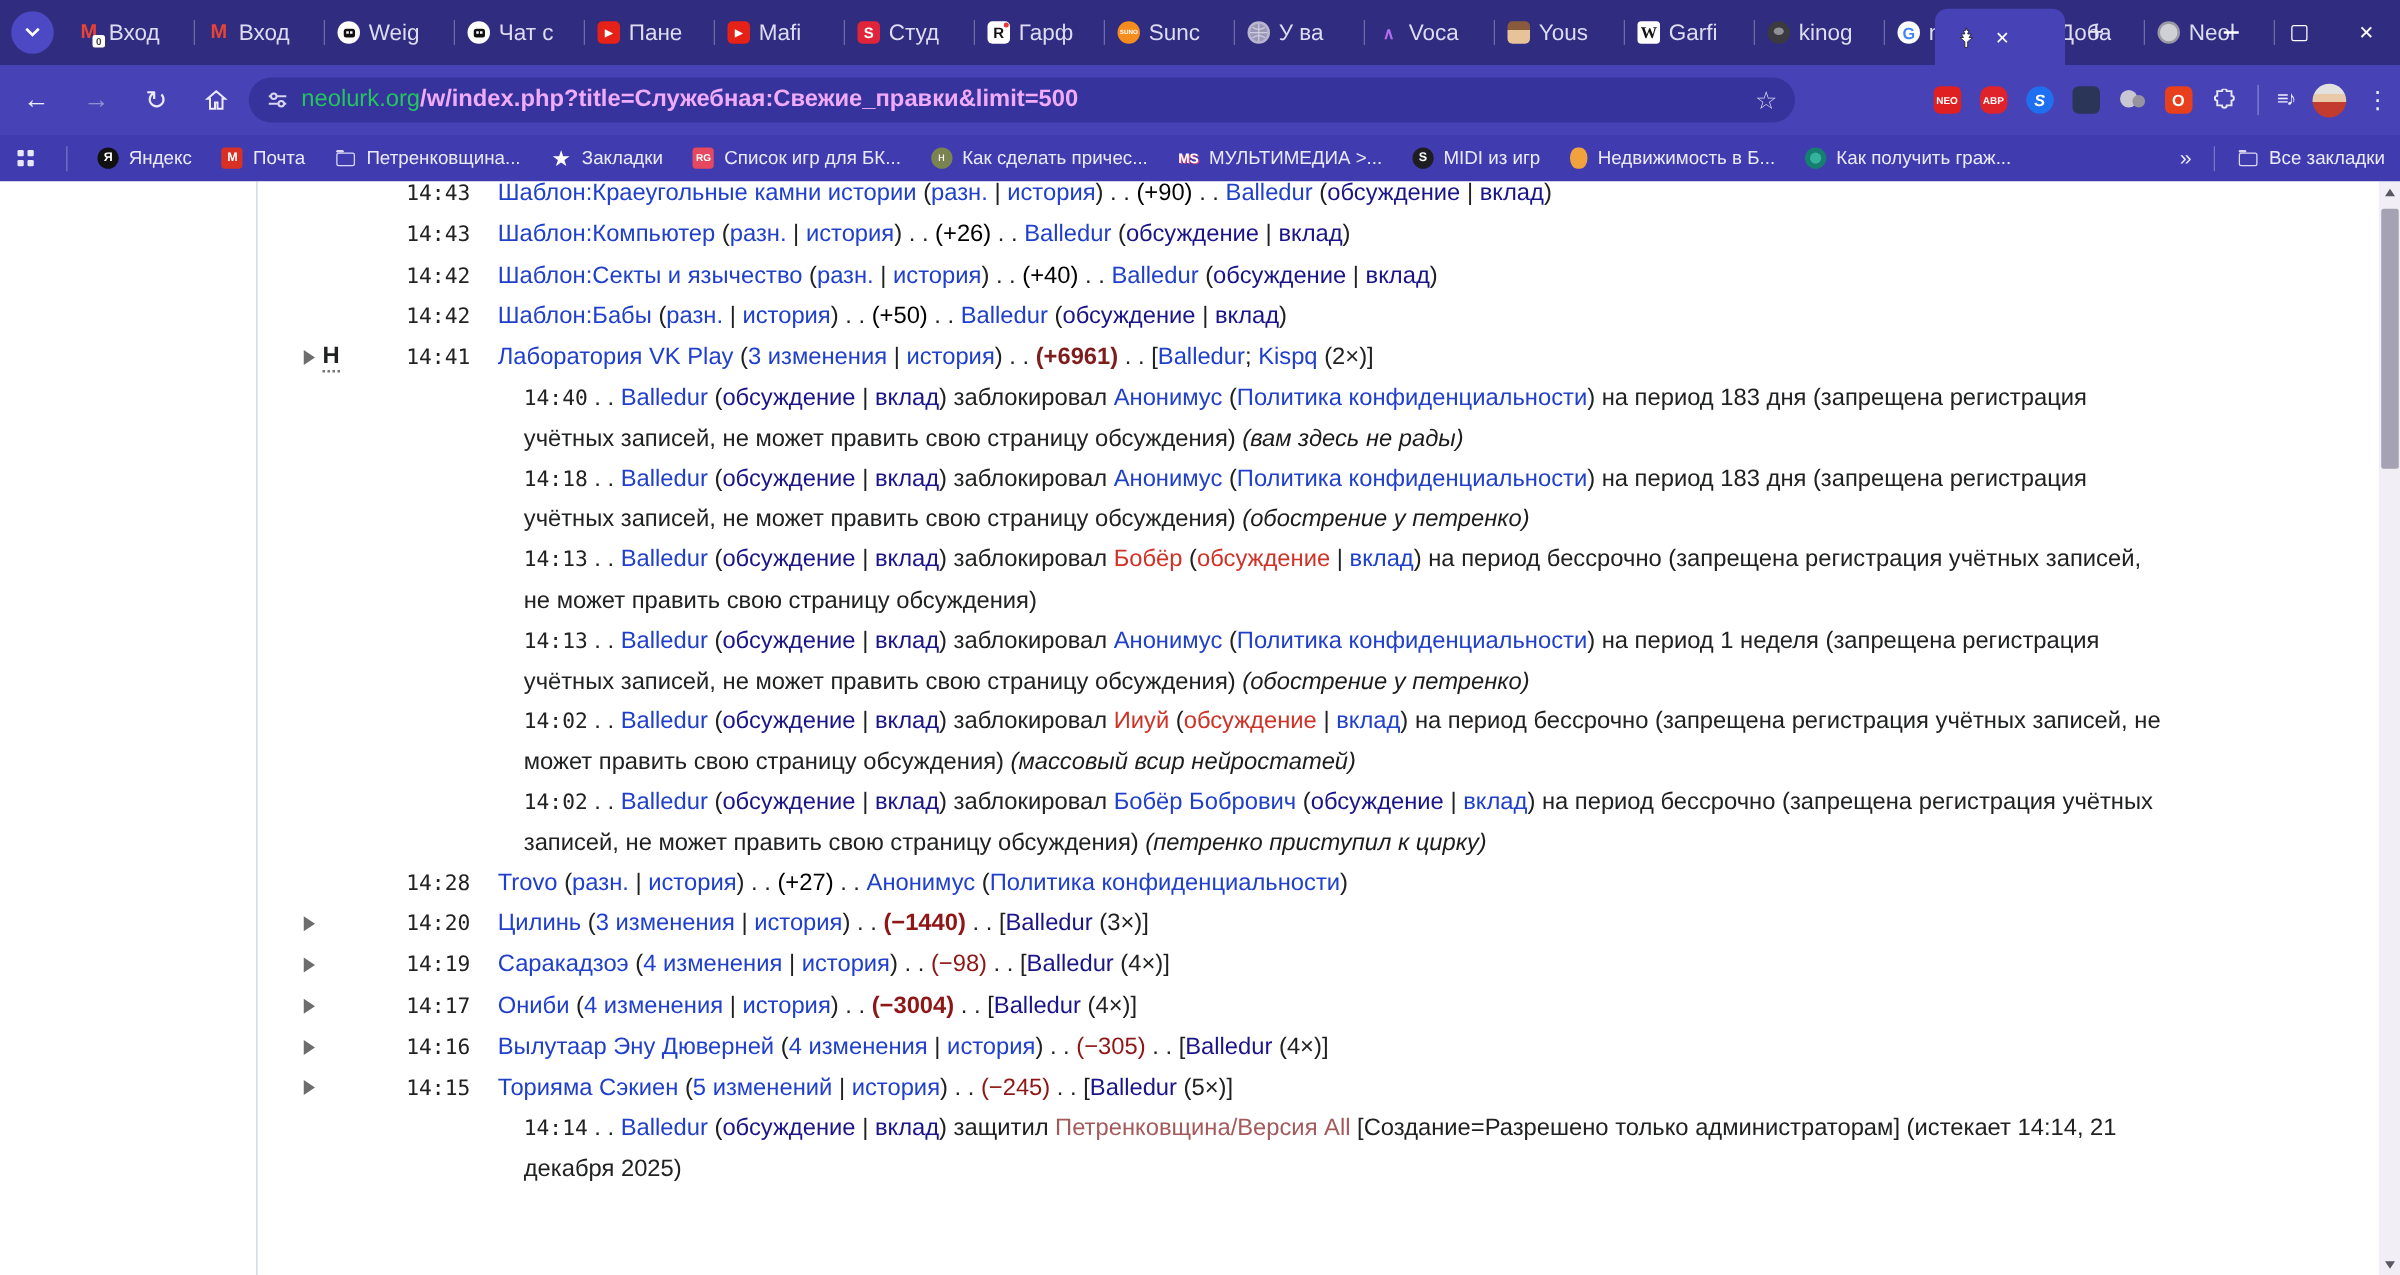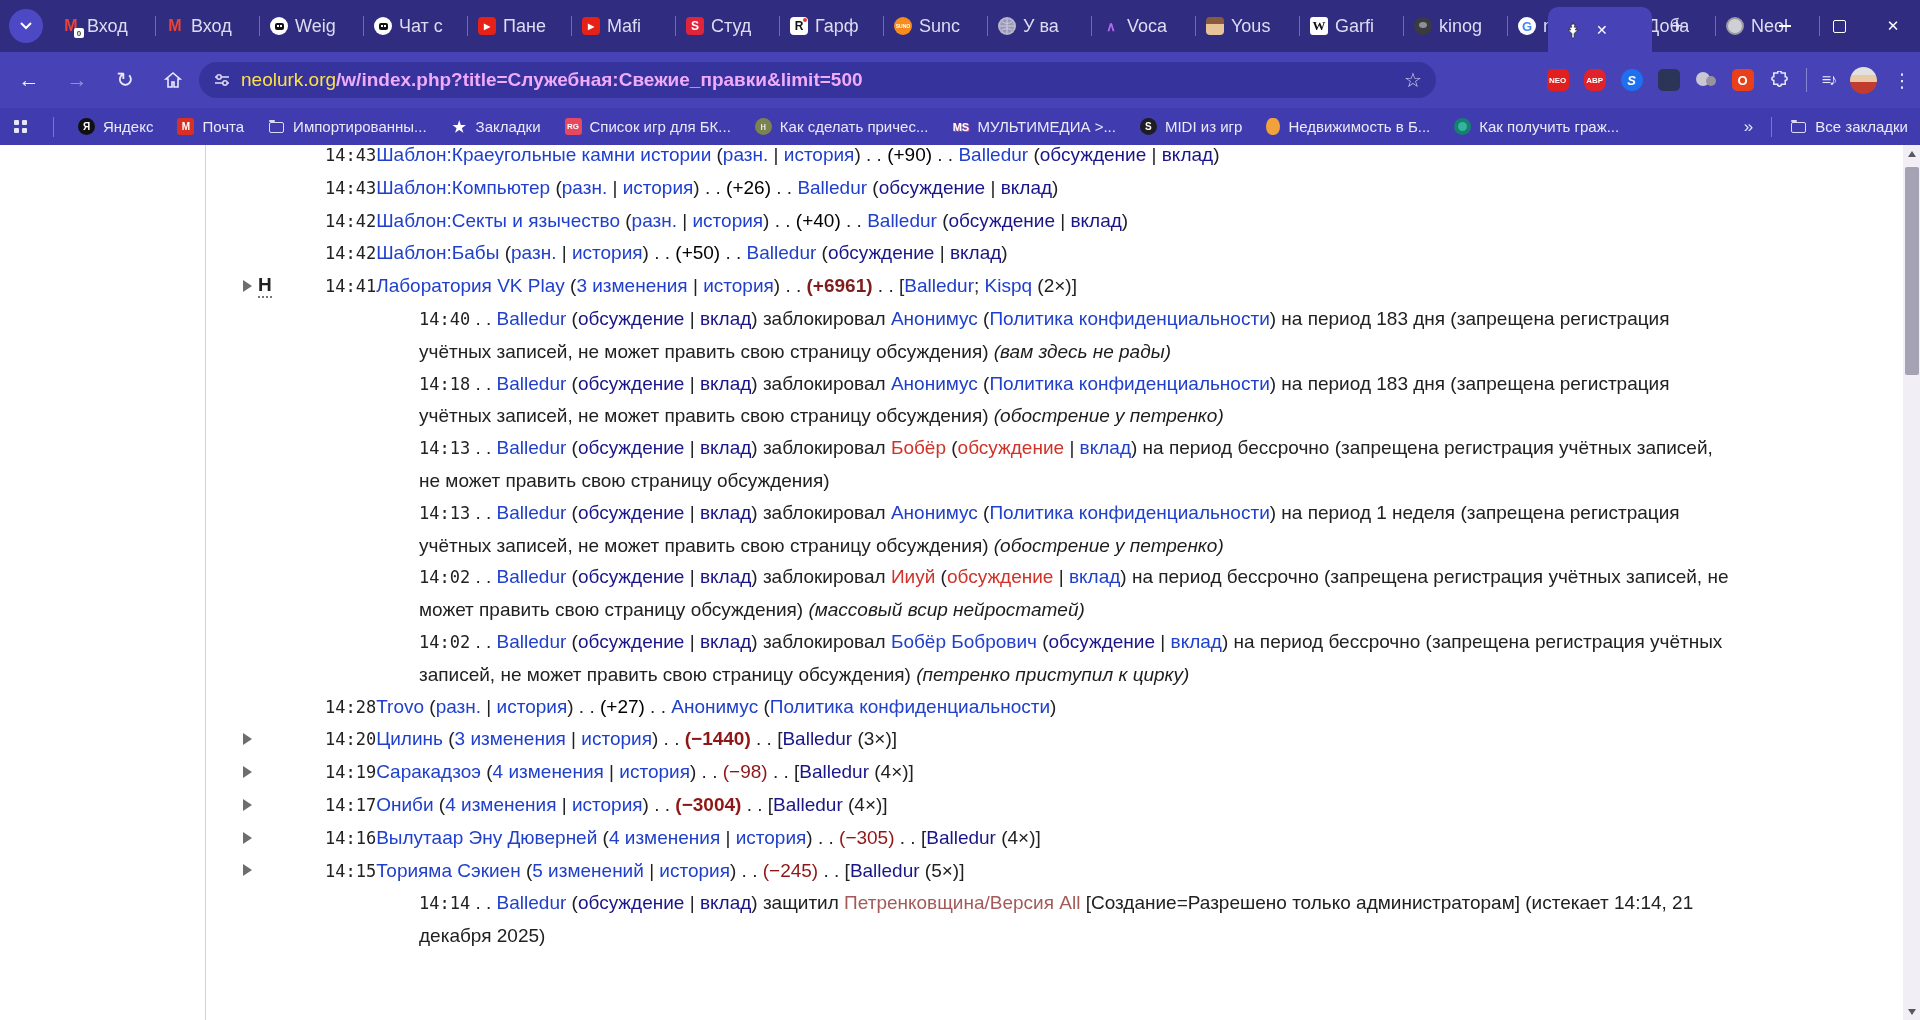--- a/index.html
+++ b/index.html
@@ -52,21 +52,21 @@
   
   .toolbar{position:absolute;left:0;top:52px;width:1920px;height:56px;background:#4743b6;}
   .navicons{position:absolute;left:10px;top:0;height:56px;display:flex;align-items:center;gap:10px;}
   .navbtn{width:38px;height:38px;display:flex;align-items:center;justify-content:center;
     color:#eceafb;font-size:21px;border-radius:50%;}
   .navbtn.dim{color:rgba(236,234,251,.45);}
   .urlpill{position:absolute;left:199px;top:10px;width:1237px;height:36px;border-radius:18px;background:#37339d;
     display:flex;align-items:center;color:#f1f0fb;}
   .siteinfo{margin:0 10px 0 14px;display:flex;align-items:center;}
   .urltext{font-size:19px;white-space:nowrap;overflow:hidden;}
-  .urltext .domain{color:#fde047;}
+  .urltext .domain{color:#22c55e;}
   .urltext .path{color:#f0abfc;font-weight:bold;}
   .starbtn{margin-left:auto;margin-right:14px;color:#d5d3f0;font-size:20px;}
   .extbar{position:absolute;right:8px;top:0;height:56px;display:flex;align-items:center;gap:15px;}
   .ext{width:22px;height:22px;display:flex;align-items:center;justify-content:center;
     font-weight:700;color:#fff;border-radius:5px;font-size:8px;}
   .ext-neo{background:#e02020;}
   .ext-abp{background:#e0222a;border-radius:8px;}
   .ext-shazam{background:#1f70f0;border-radius:50%;font-size:13px;font-style:italic;}
   .ext-pic{background:#2b3558;color:#9fb0d8;font-size:12px;}
   .ext-blob{background:transparent;position:relative;}
@@ -104,21 +104,21 @@
   .ic-citizen::after{content:"";position:absolute;left:4px;top:4px;width:9px;height:9px;border-radius:50%;background:#35b39e;}
   .bm-right{margin-left:auto;display:flex;align-items:center;gap:18px;}
   .bm-chev{color:#e8e7f5;font-size:17px;}
   
   .page{position:absolute;left:0;top:145px;width:1903px;height:875px;overflow:hidden;background:#fff;z-index:1;}
   .content-border{position:absolute;left:205px;top:0;bottom:0;width:1px;background:#c9d3de;}
   .rc-list{position:absolute;left:0;top:-6px;width:1903px;font-size:19px;line-height:31.8px;color:#202122;}
   .rc-row{position:relative;white-space:nowrap;padding-left:325px;}
   .rc-row.sub{padding-left:419px;}
   .time{font-family:"DejaVu Sans Mono","Liberation Mono",monospace;font-size:17px;color:#222;}
-  .rc-row:not(.sub) .time{}
+  .rc-row:not(.sub) .time{margin-right:22px;}
   .arr{position:absolute;top:0;width:19px;height:31.8px;display:flex;align-items:center;justify-content:center;cursor:pointer;}
   .arr-c{left:238px;}
   .arr-c::after{content:"";border-left:9px solid #6d6d6d;border-top:6px solid transparent;border-bottom:6px solid transparent;}
   .arr-e{left:236px;}
   .arr-e::after{content:"";border-top:9px solid #6d6d6d;border-left:6px solid transparent;border-right:6px solid transparent;}
   .arr-f{left:245px;}
   .arr-f .box{width:18px;height:18px;border:1.5px solid #3a66c8;border-radius:3px;background:#fff;
     display:flex;align-items:center;justify-content:center;}
   .arr-f .box::after{content:"";border-top:8px solid #3a66c8;border-left:5px solid transparent;border-right:5px solid transparent;}
   .flag{position:absolute;left:258px;top:0;font-weight:700;color:#202122;border-bottom:2px dotted #767676;line-height:22px;margin-top:4px;}
@@ -303,21 +303,21 @@
         <span class="bm">
           <span class="bmi ic-yandex">Я</span>
           <span>Яндекс</span>
         </span>
         <span class="bm">
           <span class="bmi ic-mail">M</span>
           <span>Почта</span>
         </span>
         <span class="bm">
           <span class="bmi ic-folder"></span>
-          <span>Импортированны...</span>
+          <span>Петренковщина...</span>
         </span>
         <span class="bm">
           <span class="bmi ic-star">★</span>
           <span>Закладки</span>
         </span>
         <span class="bm">
           <span class="bmi ic-rg">RG</span>
           <span>Список игр для БК...</span>
         </span>
         <span class="bm">

